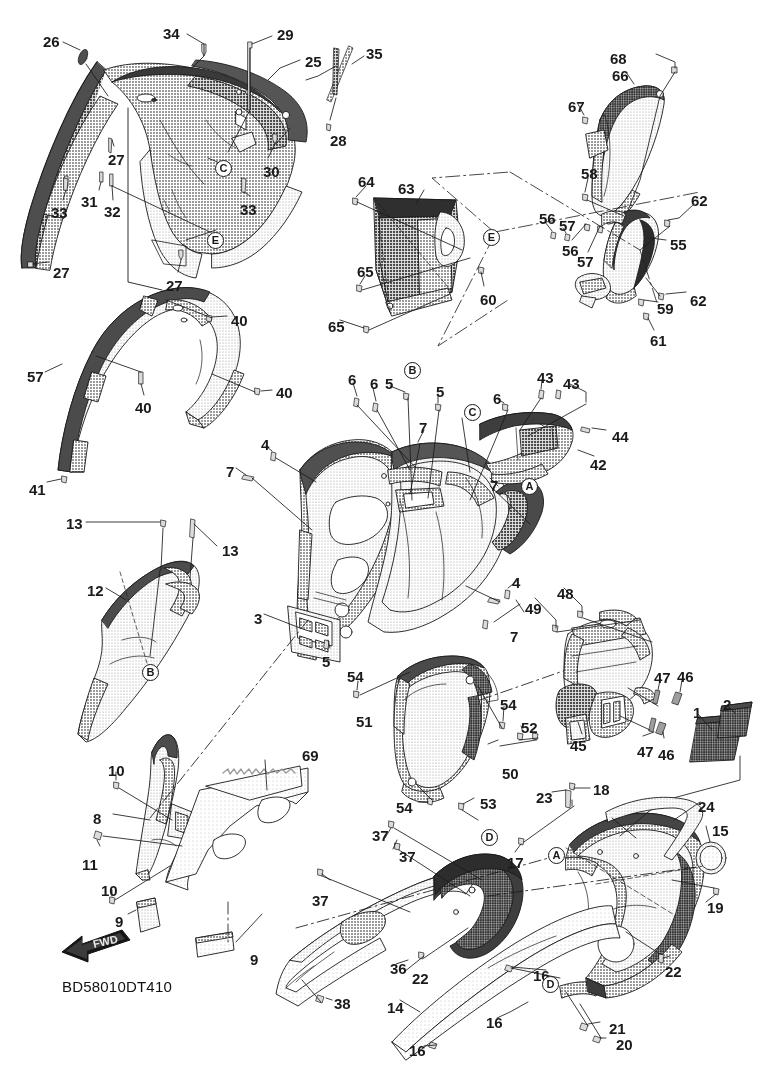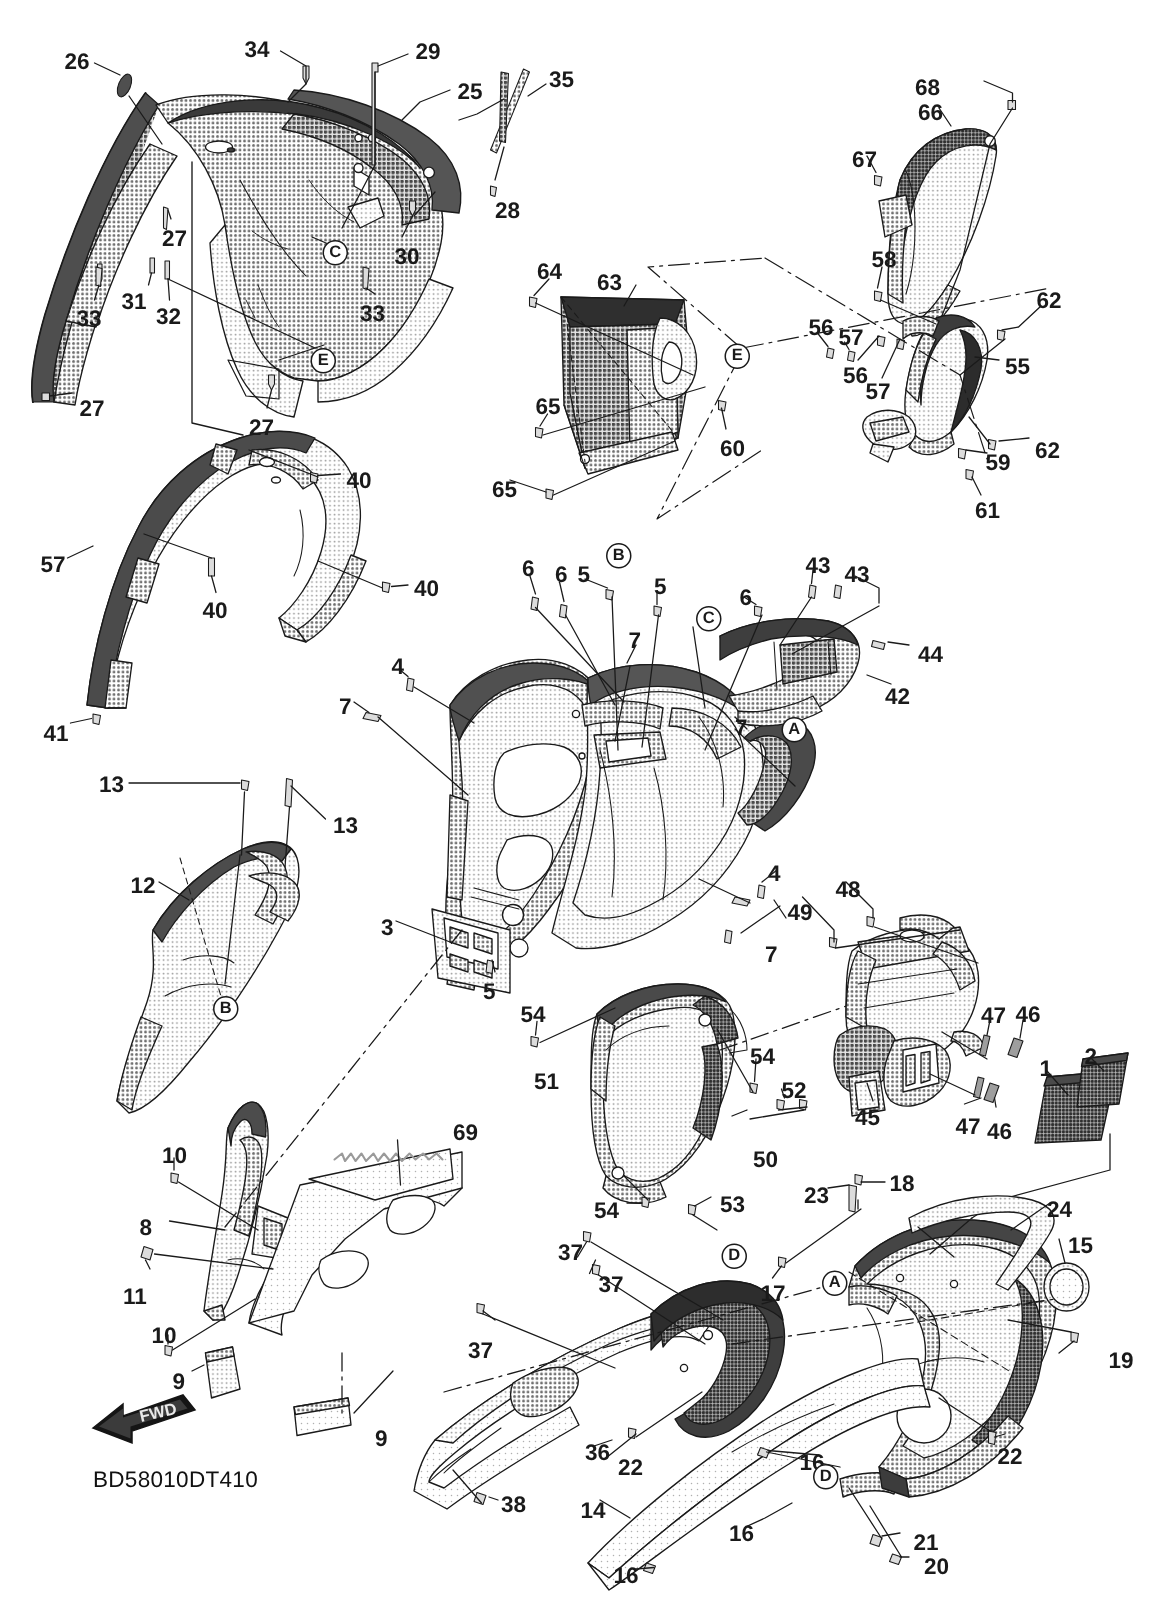--- a/index.html
+++ b/index.html
@@ -877,21 +877,21 @@
       <div class="callout" style="left: 356px; top: 714px;">51</div>
       <div class="callout" style="left: 521px; top: 720px;">52</div>
       <div class="callout" style="left: 502px; top: 766px;">50</div>
       <div class="callout" style="left: 396px; top: 800px;">54</div>
       <div class="callout" style="left: 480px; top: 796px;">53</div>
       <div class="callout" style="left: 536px; top: 790px;">23</div>
       <div class="callout" style="left: 593px; top: 782px;">18</div>
       <div class="callout" style="left: 698px; top: 799px;">24</div>
       <div class="callout" style="left: 712px; top: 823px;">15</div>
       <div class="callout" style="left: 507px; top: 855px;">17</div>
-      <div class="callout" style="left: 707px; top: 900px; margin-left: 32px;">19</div>
+      <div class="callout" style="left: 707px; top: 900px;">19</div>
       <div class="callout" style="left: 665px; top: 964px;">22</div>
       <div class="callout" style="left: 372px; top: 828px;">37</div>
       <div class="callout" style="left: 399px; top: 849px;">37</div>
       <div class="callout" style="left: 312px; top: 893px;">37</div>
       <div class="callout" style="left: 390px; top: 961px;">36</div>
       <div class="callout" style="left: 412px; top: 971px;">22</div>
       <div class="callout" style="left: 334px; top: 996px;">38</div>
       <div class="callout" style="left: 387px; top: 1000px;">14</div>
       <div class="callout" style="left: 486px; top: 1015px;">16</div>
       <div class="callout" style="left: 533px; top: 968px;">16</div>

